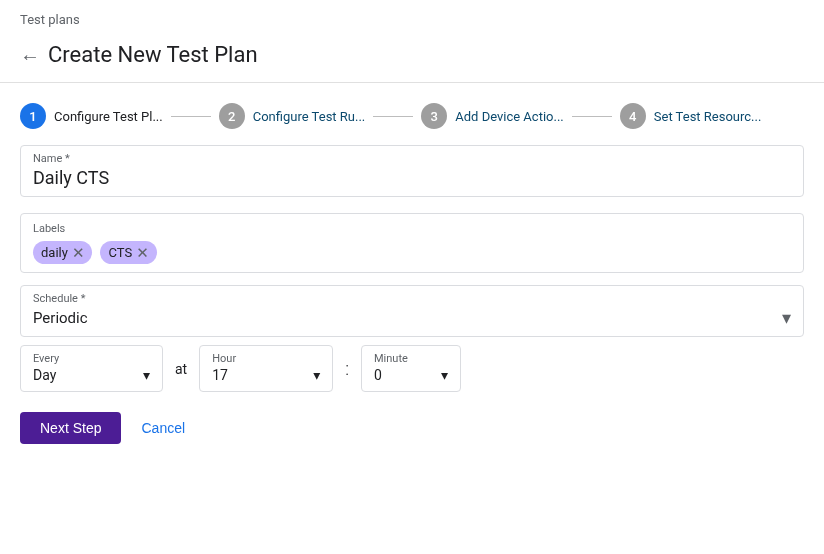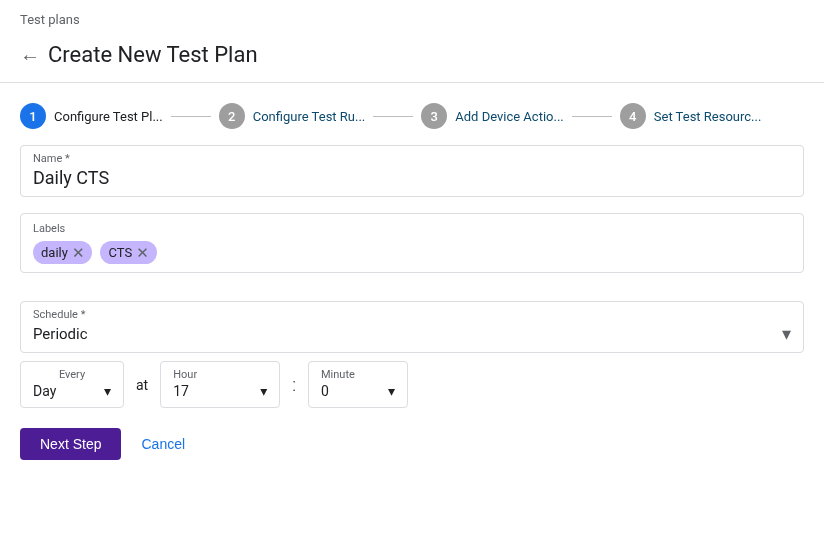--- a/index.html
+++ b/index.html
@@ -98,21 +98,21 @@
       margin-bottom: 2px;
     }
     .field-value {
       font-size: 18px;
       color: #202124;
     }
     .labels-field {
       border: 1px solid #dadce0;
       border-radius: 4px;
       padding: 8px 12px;
-      margin-bottom: 28px;
+      margin-bottom: 12px;
     }
     .labels-label {
       font-size: 11px;
       color: #5f6368;
       display: block;
       margin-bottom: 6px;
     }
     .chips-row {
       display: flex;
       flex-wrap: wrap;
@@ -185,22 +185,22 @@
       justify-content: space-between;
       align-items: center;
       gap: 8px;
     }
     .mini-label {
       font-size: 11px;
       color: #5f6368;
       display: block;
       margin-bottom: 2px;
     }
-    .every-select { width: 104px; text-align: center; }
-    .hour-select { width: 120px; }
+    .every-select { width: 143px; }
+    .hour-select { width: 134px; }
     .minute-select { width: 100px; }
     .at-label {
       font-size: 14px;
       color: #202124;
     }
     .colon-label {
       font-size: 18px;
       color: #202124;
       font-weight: 300;
     }

